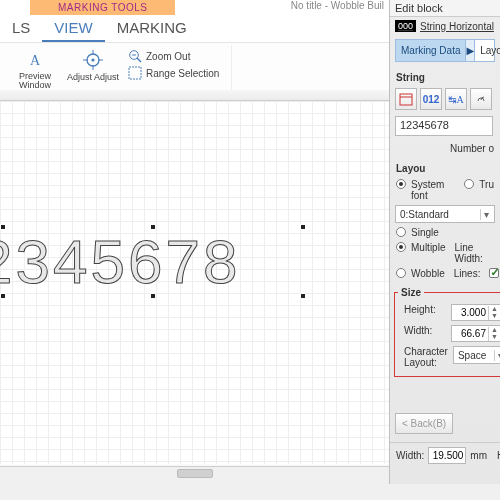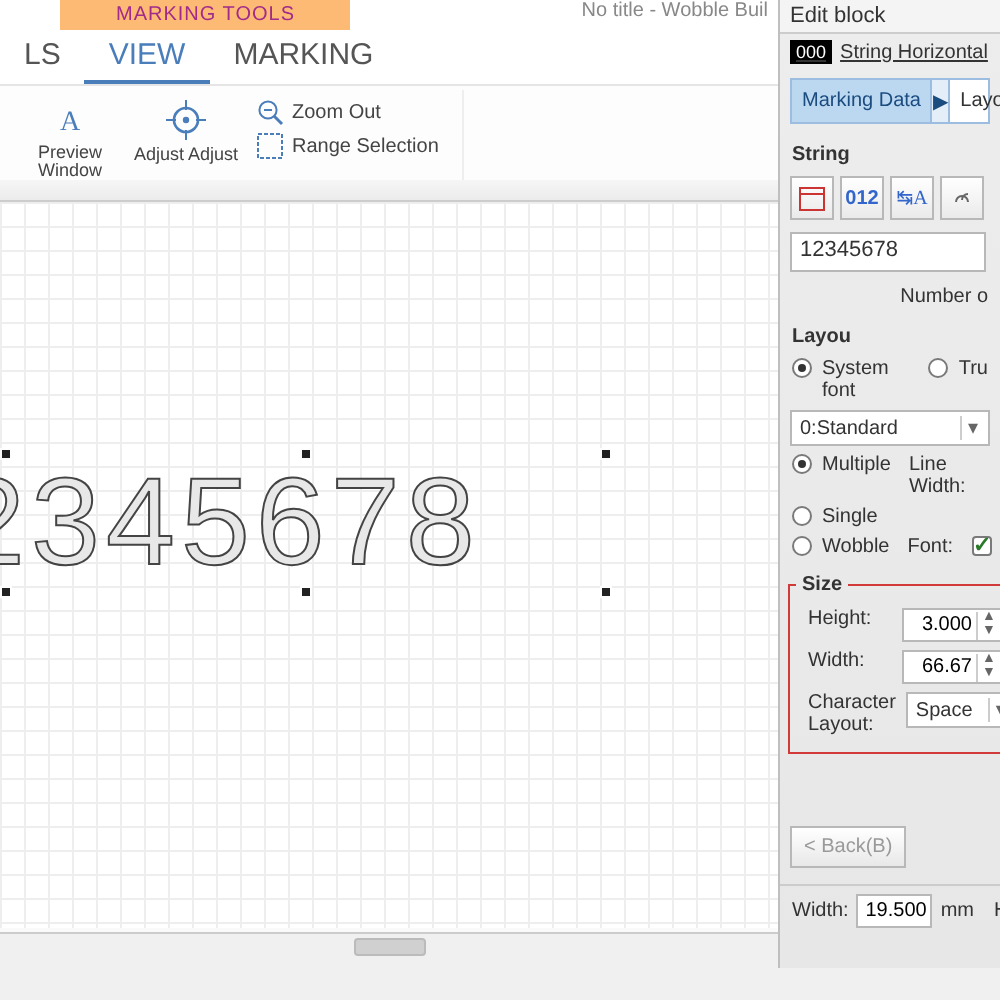--- a/index.html
+++ b/index.html
@@ -387,32 +387,32 @@
     <span>System font</span>
     <span style="margin-left:auto" class="radio"></span>
     <span>Tru</span>
   </div>
   <div class="combo">
     <span>0:Standard</span>
     <span class="chev">▾</span>
   </div>
 
   <div class="form-row">
+    <span class="radio"></span>
+    <span>Single</span>
+  </div>
+  <div class="form-row">
     <span class="radio checked"></span>
     <span>Multiple</span>
     <span style="margin-left:4px">Line Width:</span>
   </div>
   <div class="form-row">
     <span class="radio"></span>
-    <span>Single</span>
-  </div>
-  <div class="form-row">
-    <span class="radio"></span>
     <span>Wobble</span>
-    <span style="margin-left:4px">Font:</span>
+    <span style="margin-left:4px">Lines:</span>
     <span class="check checked" style="margin-left:4px"></span>
 
   </div>
 
   <fieldset class="size">
     <legend>Size</legend>
 
     <div class="form-row">
       <label>Height:</label>
       <div class="num-input">

